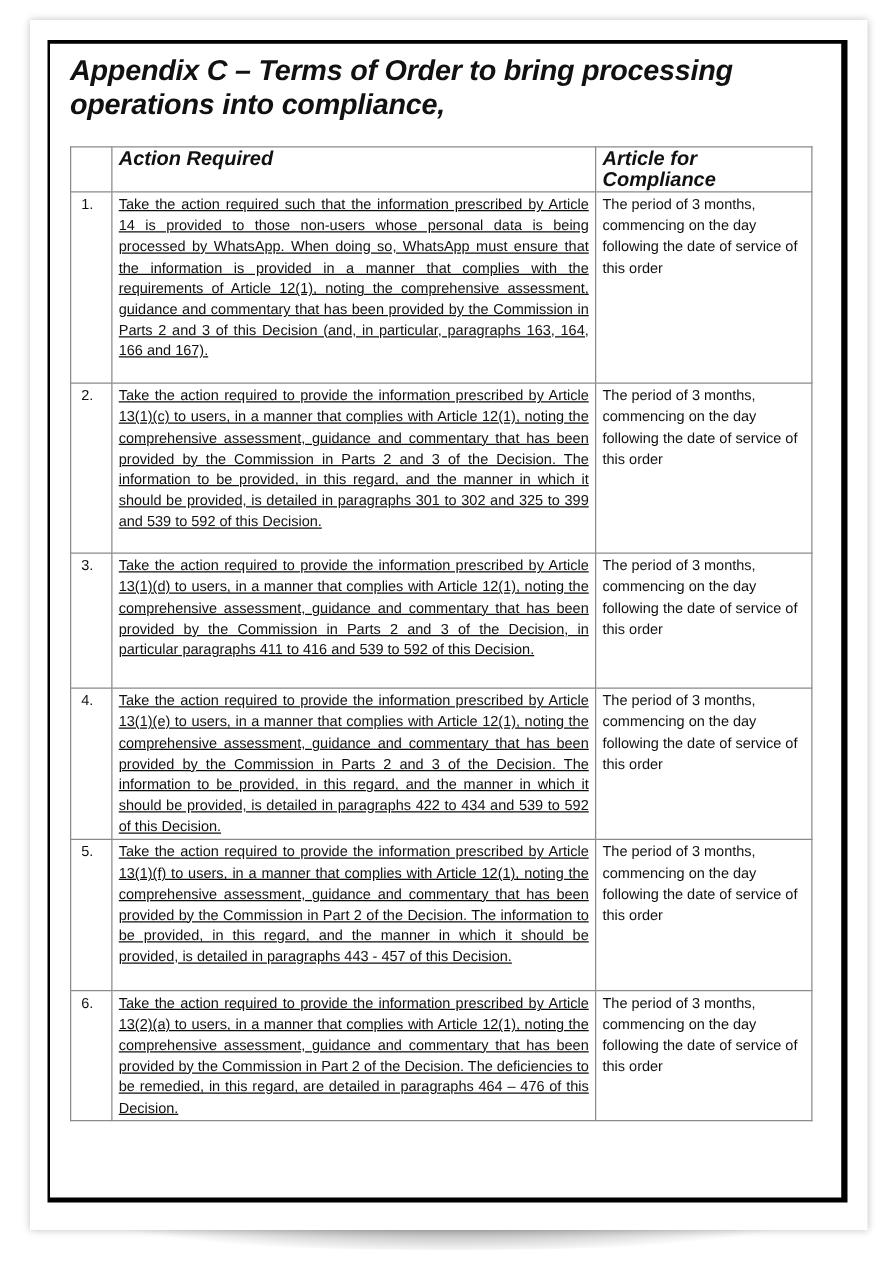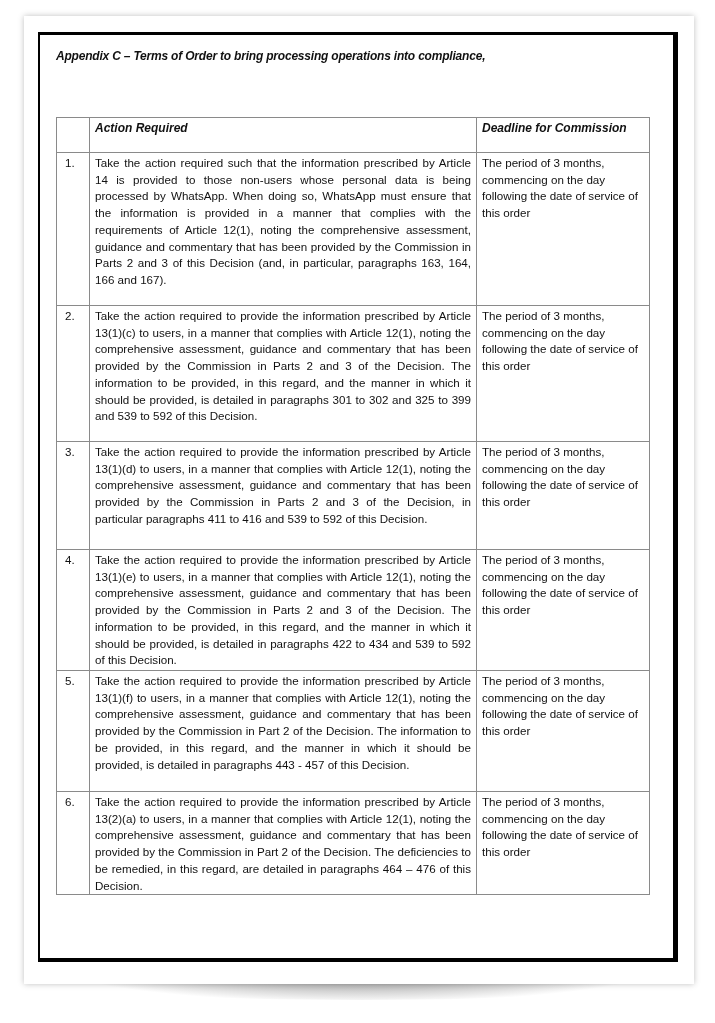--- a/index.html
+++ b/index.html
@@ -18,33 +18,33 @@
     box-shadow: 0 0 6px rgba(0,0,0,0.25);
   }
   .frame {
     position: absolute; left: 14px; top: 16px; width: 640px; height: 930px;
     border-top: 3px solid #000; border-left: 2px solid #000;
     border-right: 5px solid #000; border-bottom: 4px solid #000;
     box-sizing: border-box;
   }
   .title {
     position: absolute; left: 16px; top: 8px; width: 610px;
-    font-style: italic; font-weight: bold; font-size: 12px; line-height: 27px; color: #111;
+    font-style: italic; font-weight: bold; font-size: 23px; line-height: 27px; color: #111;
     letter-spacing: -0.2px;
   }
   table {
     position: absolute; left: 16px; top: 82px; width: 594px;
     border-collapse: collapse; table-layout: fixed;
     font-size: 11.6px; line-height: 16.7px; color: #111;
   }
   td, th { border: 1px solid #8a8a8a; vertical-align: top; padding: 2px 5px 0 5px; }
-  th { font-style: italic; font-weight: bold; text-align: left; height: 32px; font-size: 12px; }
+  th { font-style: italic; font-weight: bold; text-align: left; height: 32px; font-size: 16px; }
   col.c0 { width: 33px; } col.c2 { width: 173px; }
   td.num { padding-left: 8px; }
-  td.action { text-align: justify; padding-right: 5px; }
+  td.action { text-align: justify; padding-right: 5px; text-decoration: underline; }
   tr.r1 td { height: 150px; }
   tr.r2 td { height: 133px; }
   tr.r3 td { height: 105px; }
   tr.r4 td { height: 118px; }
   tr.r5 td { height: 118px; }
   tr.r6 td { height: 100px; }
 </style>
 </head>
 <body>
 
@@ -58,21 +58,21 @@
     <table>
       <colgroup>
           <col class="c0">
           <col class="c1">
           <col class="c2">
         </colgroup>
       <thead>
         <tr>
           <th></th>
           <th>Action Required</th>
-          <th>Deadline for Commission</th>
+          <th>Article for Compliance</th>
         </tr>
       </thead>
       <tbody>
         <tr class="r1">
           <td class="num">1.</td>
           <td class="action">Take the action required such that the information prescribed by Article 14 is provided to those non-users whose personal data is being processed by WhatsApp.  When doing so, WhatsApp must ensure that the information is provided in a manner that complies with the requirements of Article 12(1), noting the comprehensive assessment, guidance and commentary that has been provided by the Commission in Parts 2 and 3 of this Decision (and, in particular, paragraphs 163, 164, 166 and 167).</td>
           <td>The period of 3 months, commencing on the day following the date of service of this order</td>
         </tr>
         <tr class="r2">
           <td class="num">2.</td>

